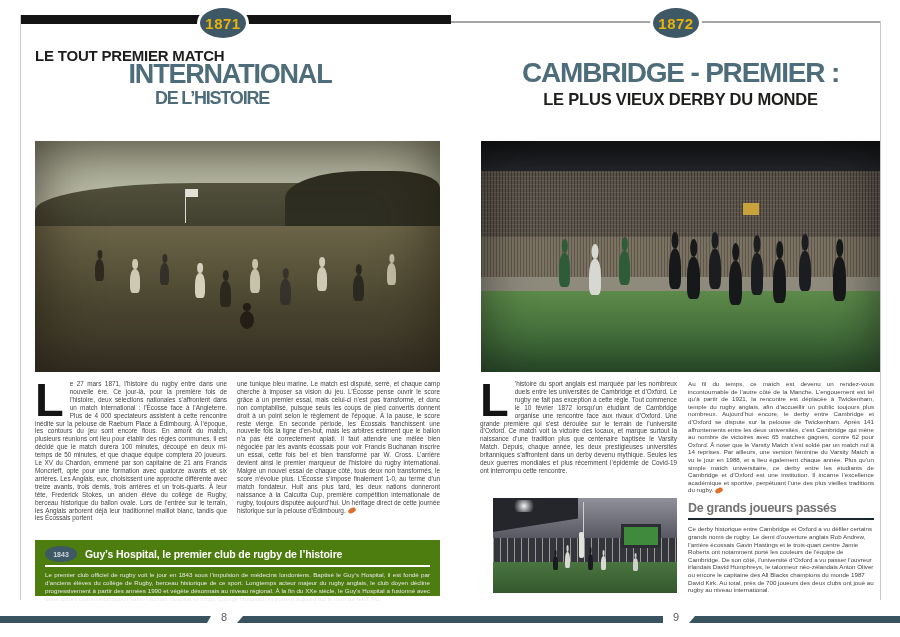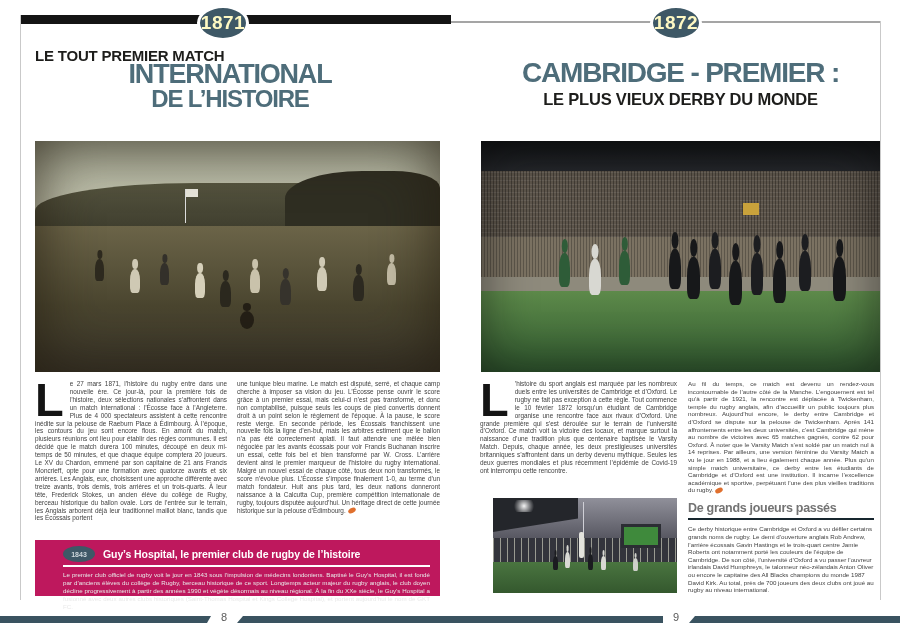--- a/index.html
+++ b/index.html
@@ -4,37 +4,37 @@
 <style>
   html,body{margin:0;padding:0;background:#ffffff;}
   body{font-family:"Liberation Sans", sans-serif;}
   #spread{position:relative;width:900px;height:637px;margin:0 auto;background:#ffffff;overflow:hidden;}
 
   .hairline-v{position:absolute;width:1px;background:#c9c9c9;}
   .band-black{position:absolute;left:21px;top:15px;width:430px;height:9px;background:#141414;}
   .rule-gray{position:absolute;left:451px;top:21px;width:429px;height:2px;background:#a5a5a5;}
 
   .year-badge{position:absolute;width:46px;height:30px;background:#3e5866;border:3px solid #ffffff;
-    border-radius:50%;color:#fef9c3;font-size:19px;font-weight:700;display:flex;align-items:center;
+    border-radius:50%;color:#eab308;font-size:15px;font-weight:700;display:flex;align-items:center;
     justify-content:center;letter-spacing:.5px;z-index:5;}
 
   .kicker{position:absolute;font-weight:700;color:#1d1d1b;font-size:15px;letter-spacing:-.2px;text-align:left;}
   .big-title{position:absolute;font-weight:700;color:#4e6d7a;letter-spacing:-1.2px;text-align:center;line-height:25px;}
   .sub-title{position:absolute;font-weight:700;color:#1d1d1b;font-size:16.5px;letter-spacing:-.2px;text-align:center;}
 
   .photo{position:absolute;overflow:hidden;}
   .photo>div{position:absolute;}
 
   .bodycol{position:absolute;font-size:6.4px;line-height:7.9px;color:#3f3f3f;text-align:justify;}
   .dropcap{float:left;font-size:47px;line-height:35px;font-weight:700;color:#141414;margin:2px 6px 0 0;}
   .endmark{display:inline-block;width:8px;height:5px;background:#e0702e;border-radius:50%;
     transform:rotate(-25deg);margin-left:2px;vertical-align:middle;}
 
-  .fact-box{position:absolute;left:35px;top:540px;width:405px;height:56px;background:#be185d;color:#ffffff;
-    padding:6px 10px 5px 28px;box-sizing:border-box;}
+  .fact-box{position:absolute;left:35px;top:540px;width:405px;height:56px;background:#4d7c0f;color:#ffffff;
+    padding:6px 10px 5px 10px;box-sizing:border-box;}
   .fact-head{display:flex;align-items:center;gap:8px;border-bottom:2px solid #ffffff;padding-bottom:3px;}
   .fact-badge{width:32px;height:16px;background:#3e5866;border-radius:50%;color:#cfd8dc;font-size:7px;
     font-weight:700;display:flex;align-items:center;justify-content:center;flex:0 0 auto;}
   .fact-title{font-size:10.5px;font-weight:700;letter-spacing:-.1px;}
   .fact-body{margin-top:4px;font-size:6.2px;line-height:8px;color:#e9e9e9;text-align:justify;}
 
   .subhead{font-weight:700;color:#737373;font-size:12.5px;line-height:13.5px;letter-spacing:-.3px;}
   .subhead-rule{height:2px;background:#17262e;margin:3px 0 5px 0;}
 
   .footer-bar{position:absolute;top:616px;height:7px;background:#3a5360;}
@@ -55,21 +55,21 @@
   <div class="hairline-v" style="left:20px;top:15px;height:585px;"></div>
   <div class="hairline-v" style="left:880px;top:21px;height:579px;"></div>
 
   <div class="band-black"></div>
   <div class="rule-gray"></div>
   <div class="year-badge" style="left:197px;top:5px;">1871</div>
   <div class="year-badge" style="left:650px;top:5px;">1872</div>
 
   <div class="kicker" style="left:35px;top:47px;width:390px;">LE TOUT PREMIER MATCH</div>
   <div class="big-title" style="left:35px;top:62px;width:390px;font-size:27px;">INTERNATIONAL</div>
-  <div class="big-title" style="left:35px;top:86px;width:390px;font-size:24px;">DE L’HISTOIRE</div>
+  <div class="big-title" style="left:17px;top:86px;width:390px;font-size:18px;">DE L’HISTOIRE</div>
 
   <div class="big-title" style="left:481px;top:60px;width:399px;font-size:28px;">CAMBRIDGE - PREMIER :</div>
   <div class="sub-title" style="left:481px;top:90px;width:399px;">LE PLUS VIEUX DERBY DU MONDE</div>
 
   <div class="photo" style="left:35px;top:141px;width:405px;height:231px;background:#4a452f;">
     <div style="left:0;top:0;width:100%;height:72px;background:linear-gradient(#a9ac98,#c4c5b0);"></div>
     <div style="left:0;top:42px;width:100%;height:46px;background:linear-gradient(#55543f,#3f3e2e);border-radius:40% 20% 35% 15%/60% 40% 0 0;"></div>
     <div style="left:250px;top:30px;width:155px;height:55px;background:#2f2e22;border-radius:50% 30% 0 0;"></div>
     <div style="left:0;top:85px;width:100%;height:146px;background:linear-gradient(#6b6448,#4a452f 55%,#39352a);"></div>
     <div style="left:150px;top:48px;width:1px;height:34px;background:#ddd;"></div>

